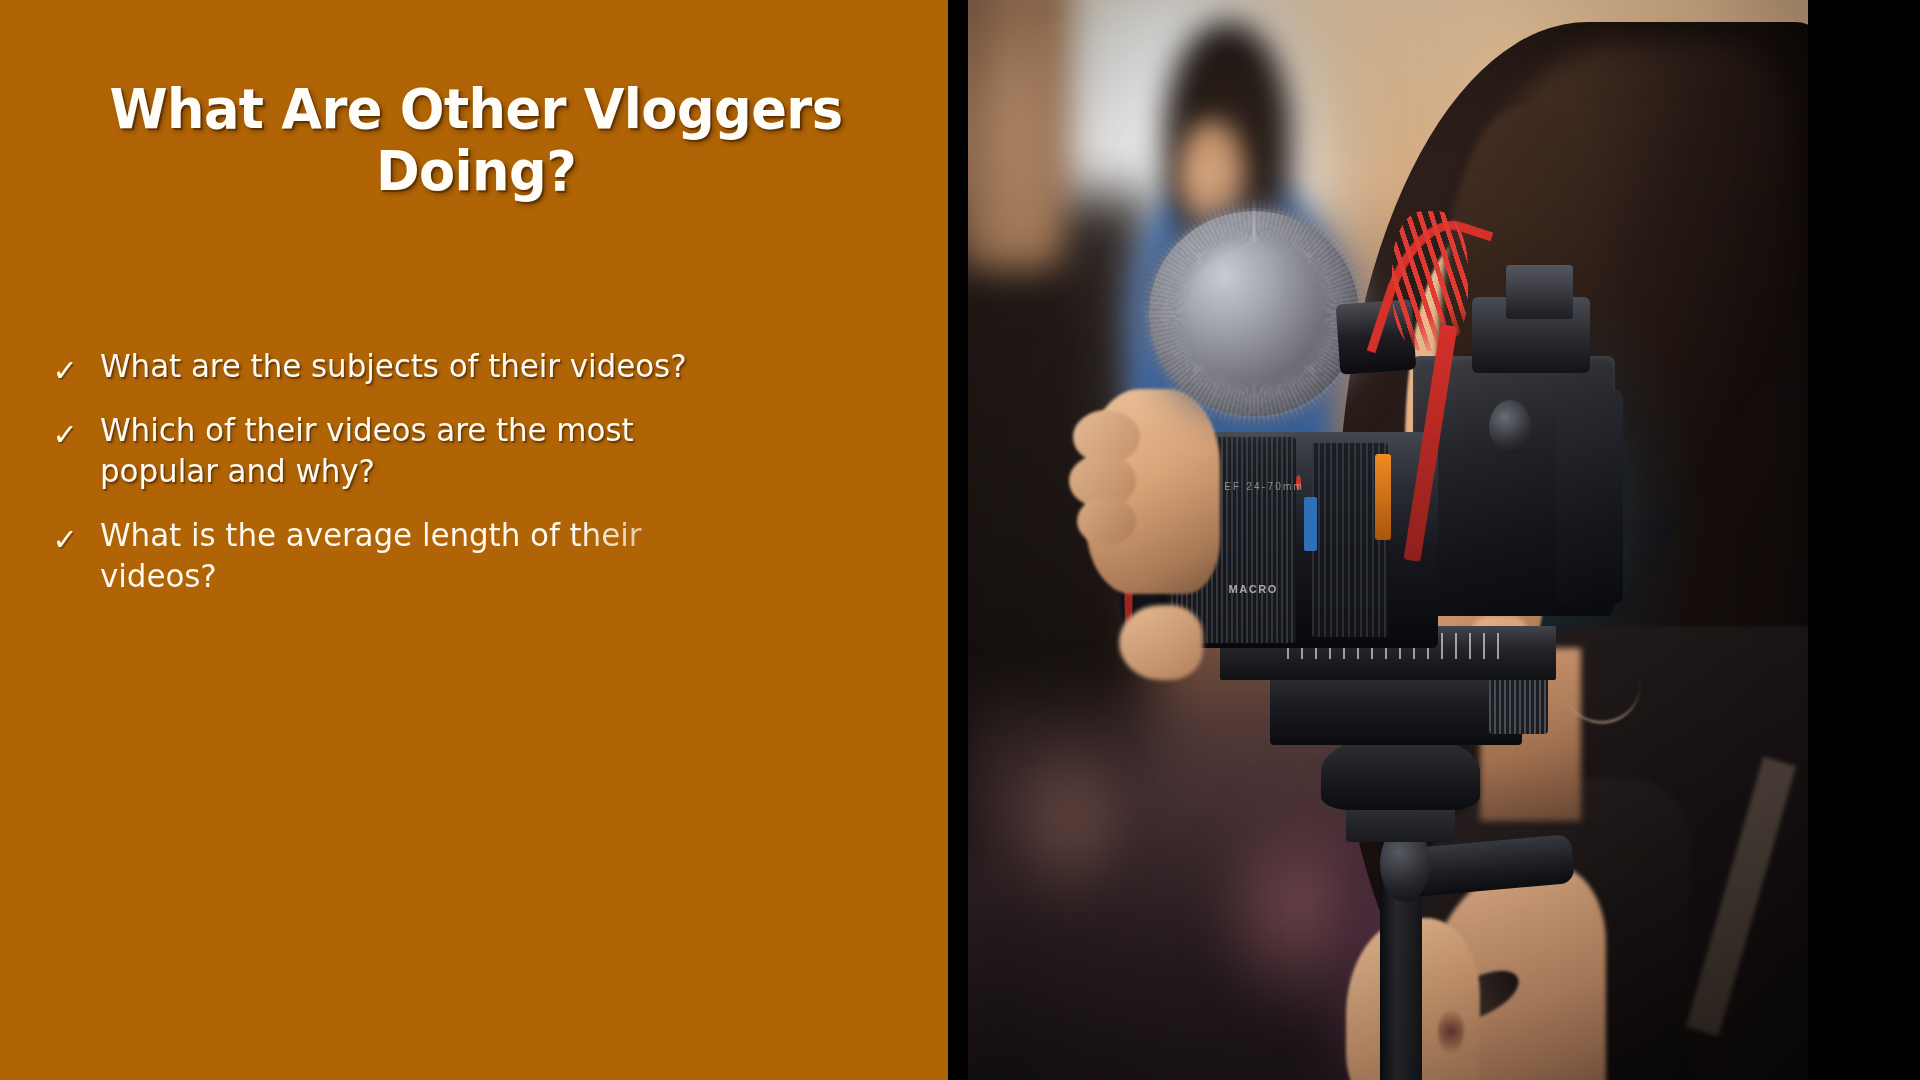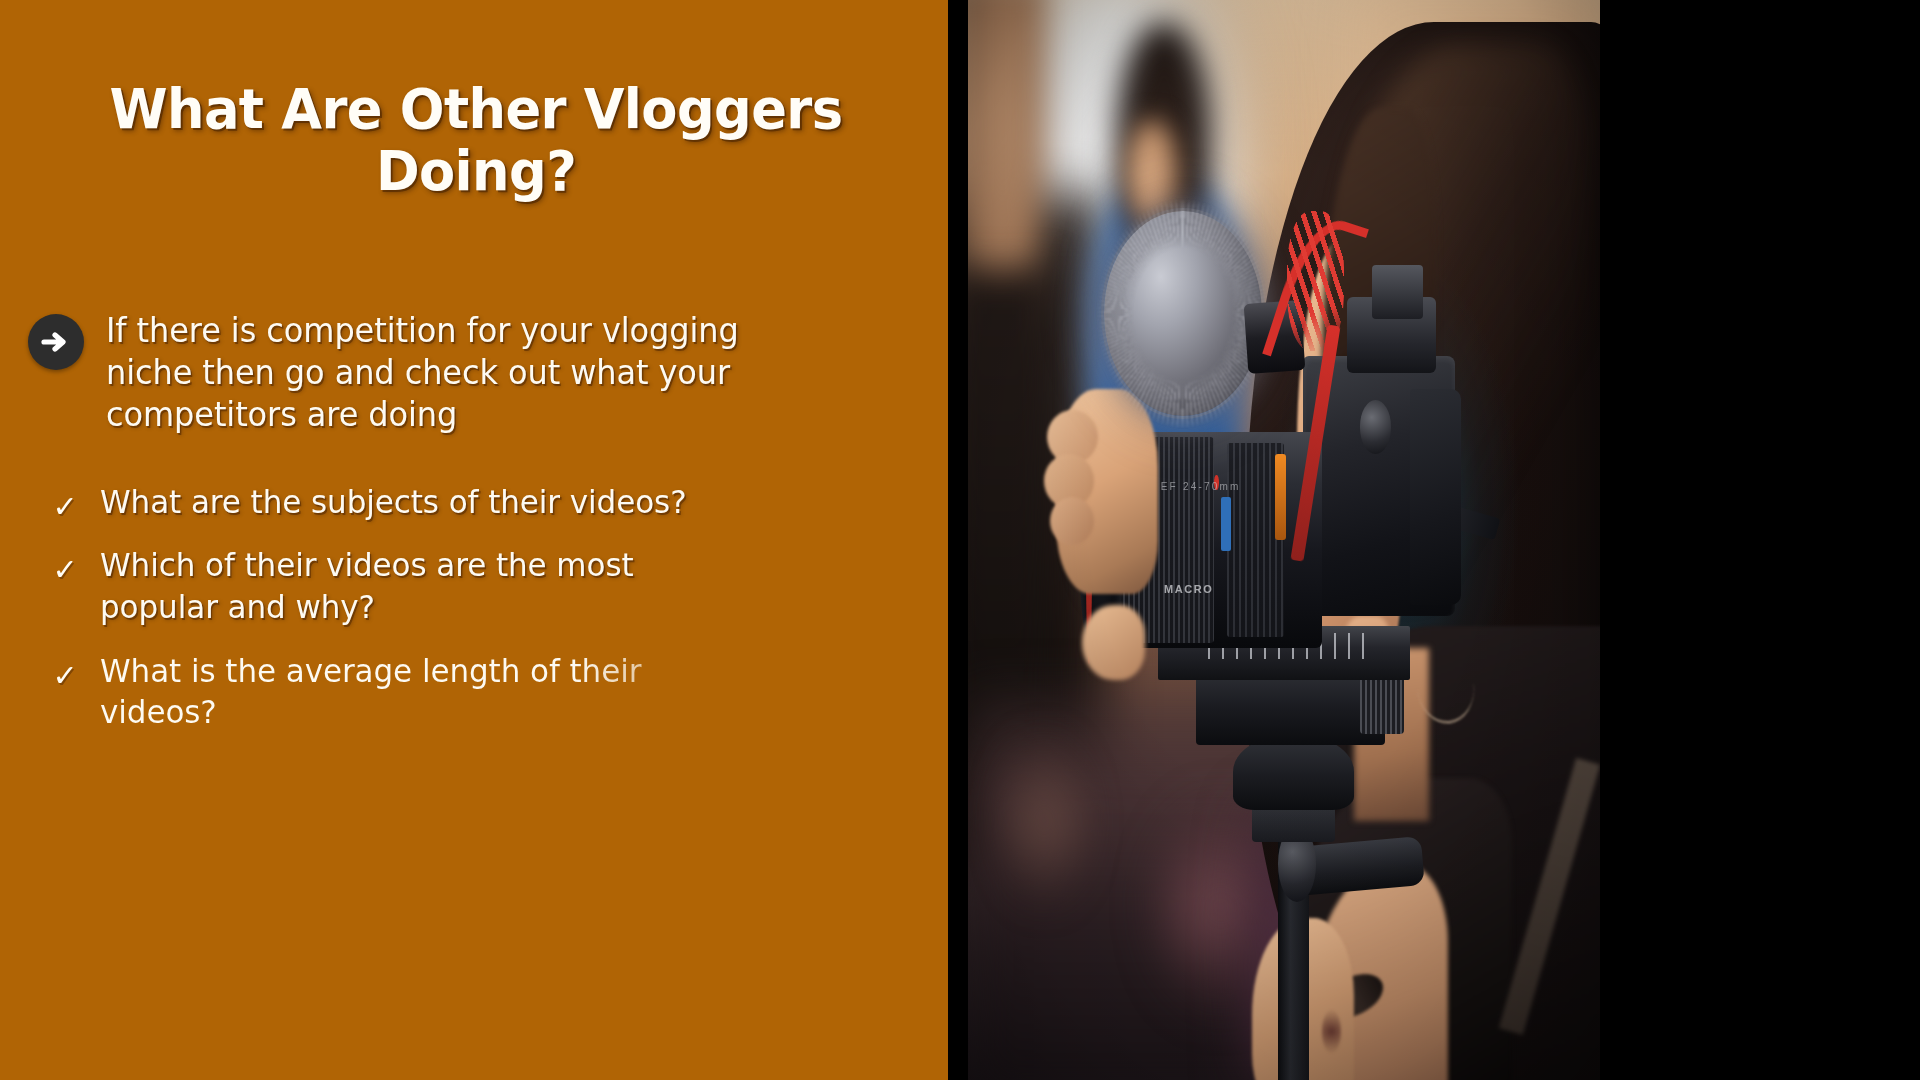--- a/index.html
+++ b/index.html
@@ -7,21 +7,21 @@
 
   html, body {
     width:1920px; height:1080px;
     overflow:hidden;
     background:#000;
     font-family:"Liberation Sans", sans-serif;
   }
 
   #slide {
     position:relative;
-    width:1600px; height:1080px;
+    width:1808px; height:1080px;
     display:flex;
     background:#000;
   }
 
   
   #text-panel {
     position:relative;
     width:948px;
     height:1080px;
     background:#b06405;
@@ -629,28 +629,20 @@
 
   <section id="text-panel">
 
     <h1 id="title">
       <span>What Are Other Vloggers</span>
       <span>Doing?</span>
     </h1>
 
     <div id="bullets">
 
-      <div class="arrow-row">
-        <span class="arrow-icon">
-          <svg width="34" height="34" viewBox="0 0 34 34" aria-hidden="true">
-            <path d="M5 17 H22 M16 10 L24 17 L16 24" fill="none" stroke="#ffffff" stroke-width="5.2" stroke-linecap="round" stroke-linejoin="round"></path>
-          </svg>
-        </span>
-        <p class="arrow-text">If there is competition for your vlogging niche then go and check out what your competitors are doing</p>
-      </div>
 
       <div class="spacer-md"></div>
 
 
       <div class="check-row">
         <span class="check-icon">✓</span>
         <p class="check-text">What are the subjects of their videos?</p>
       </div>
 
       <div class="spacer-sm"></div>

